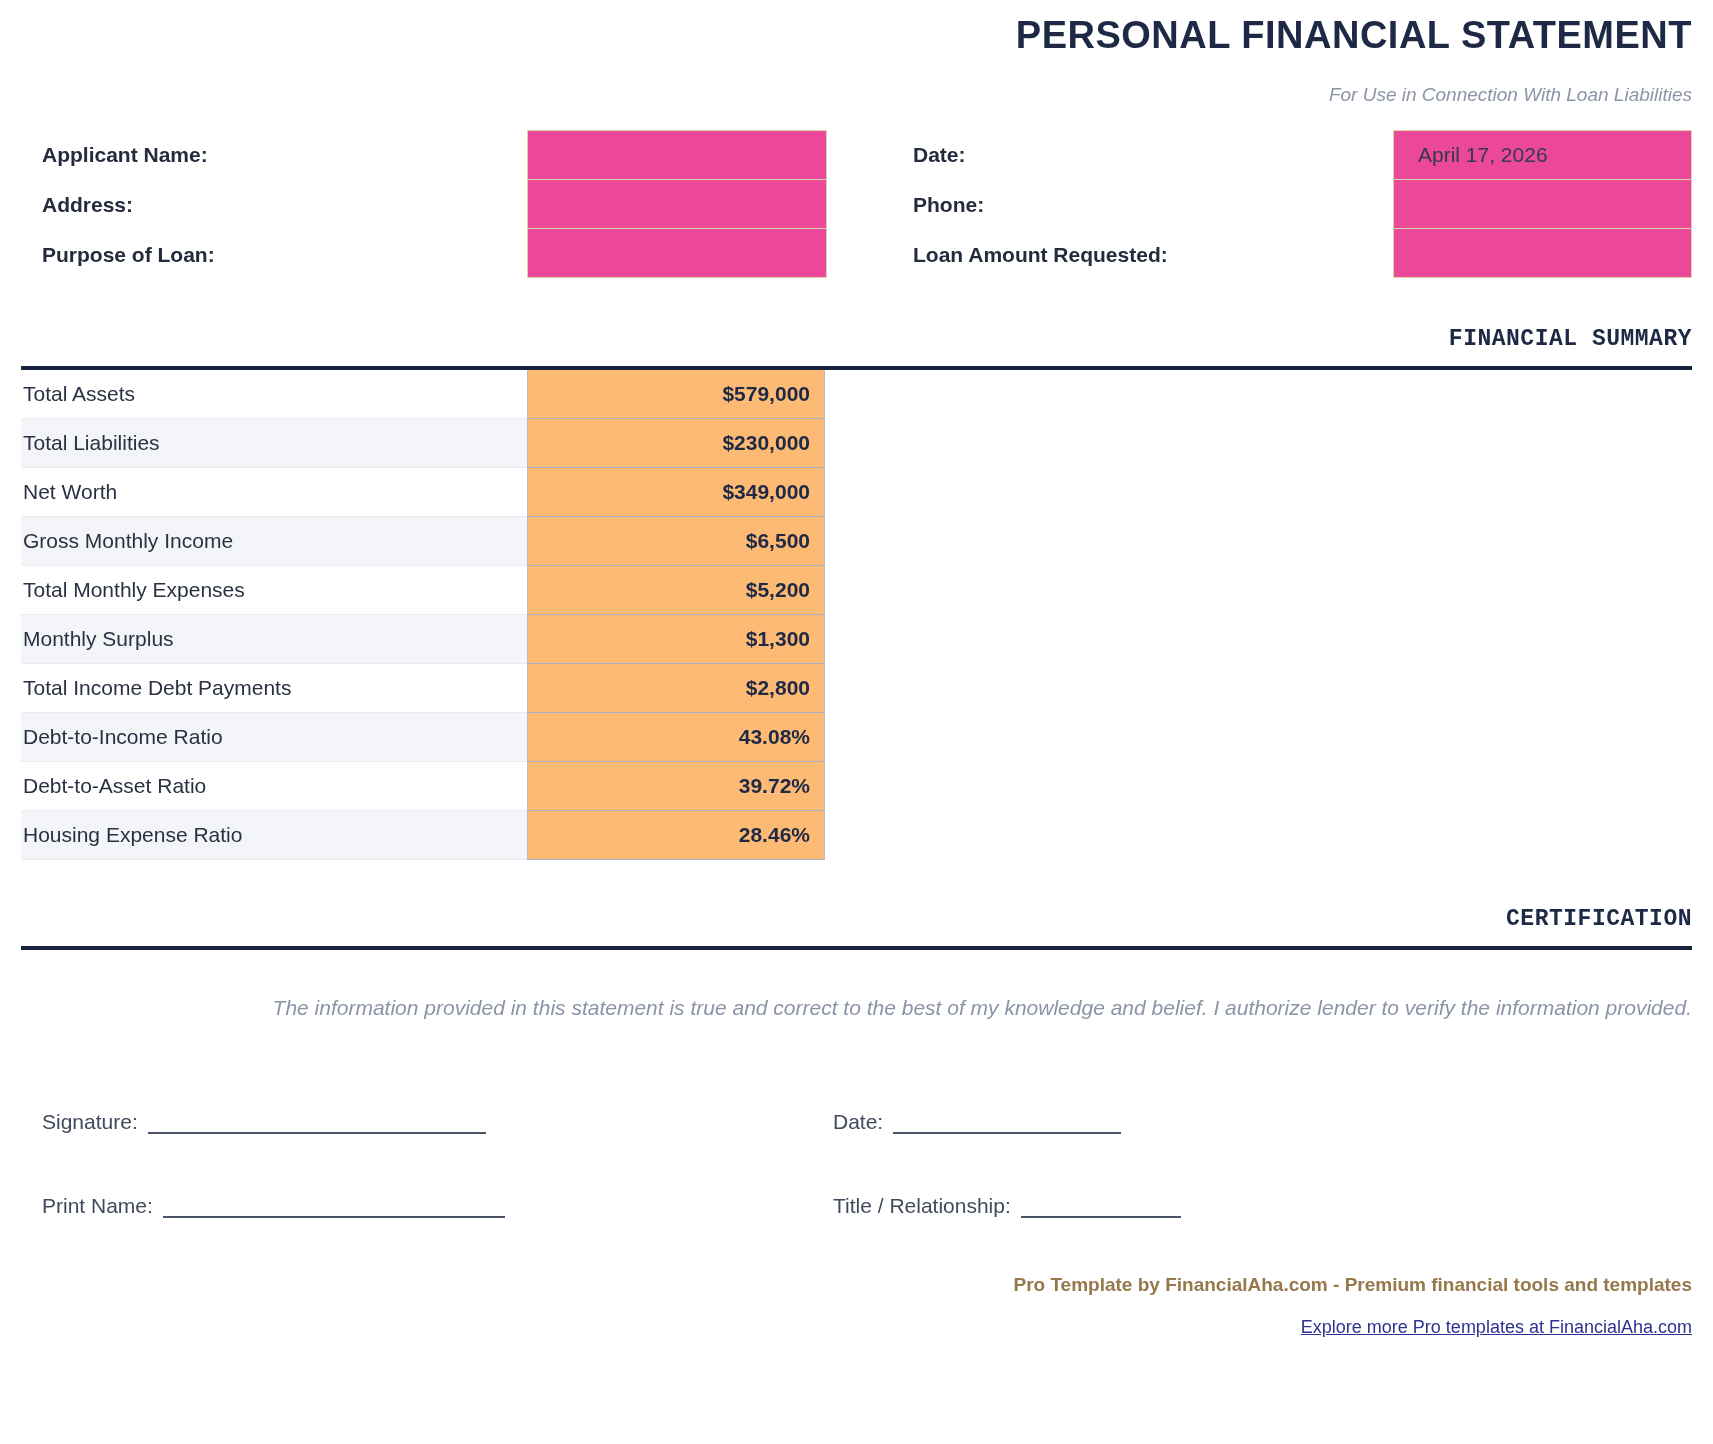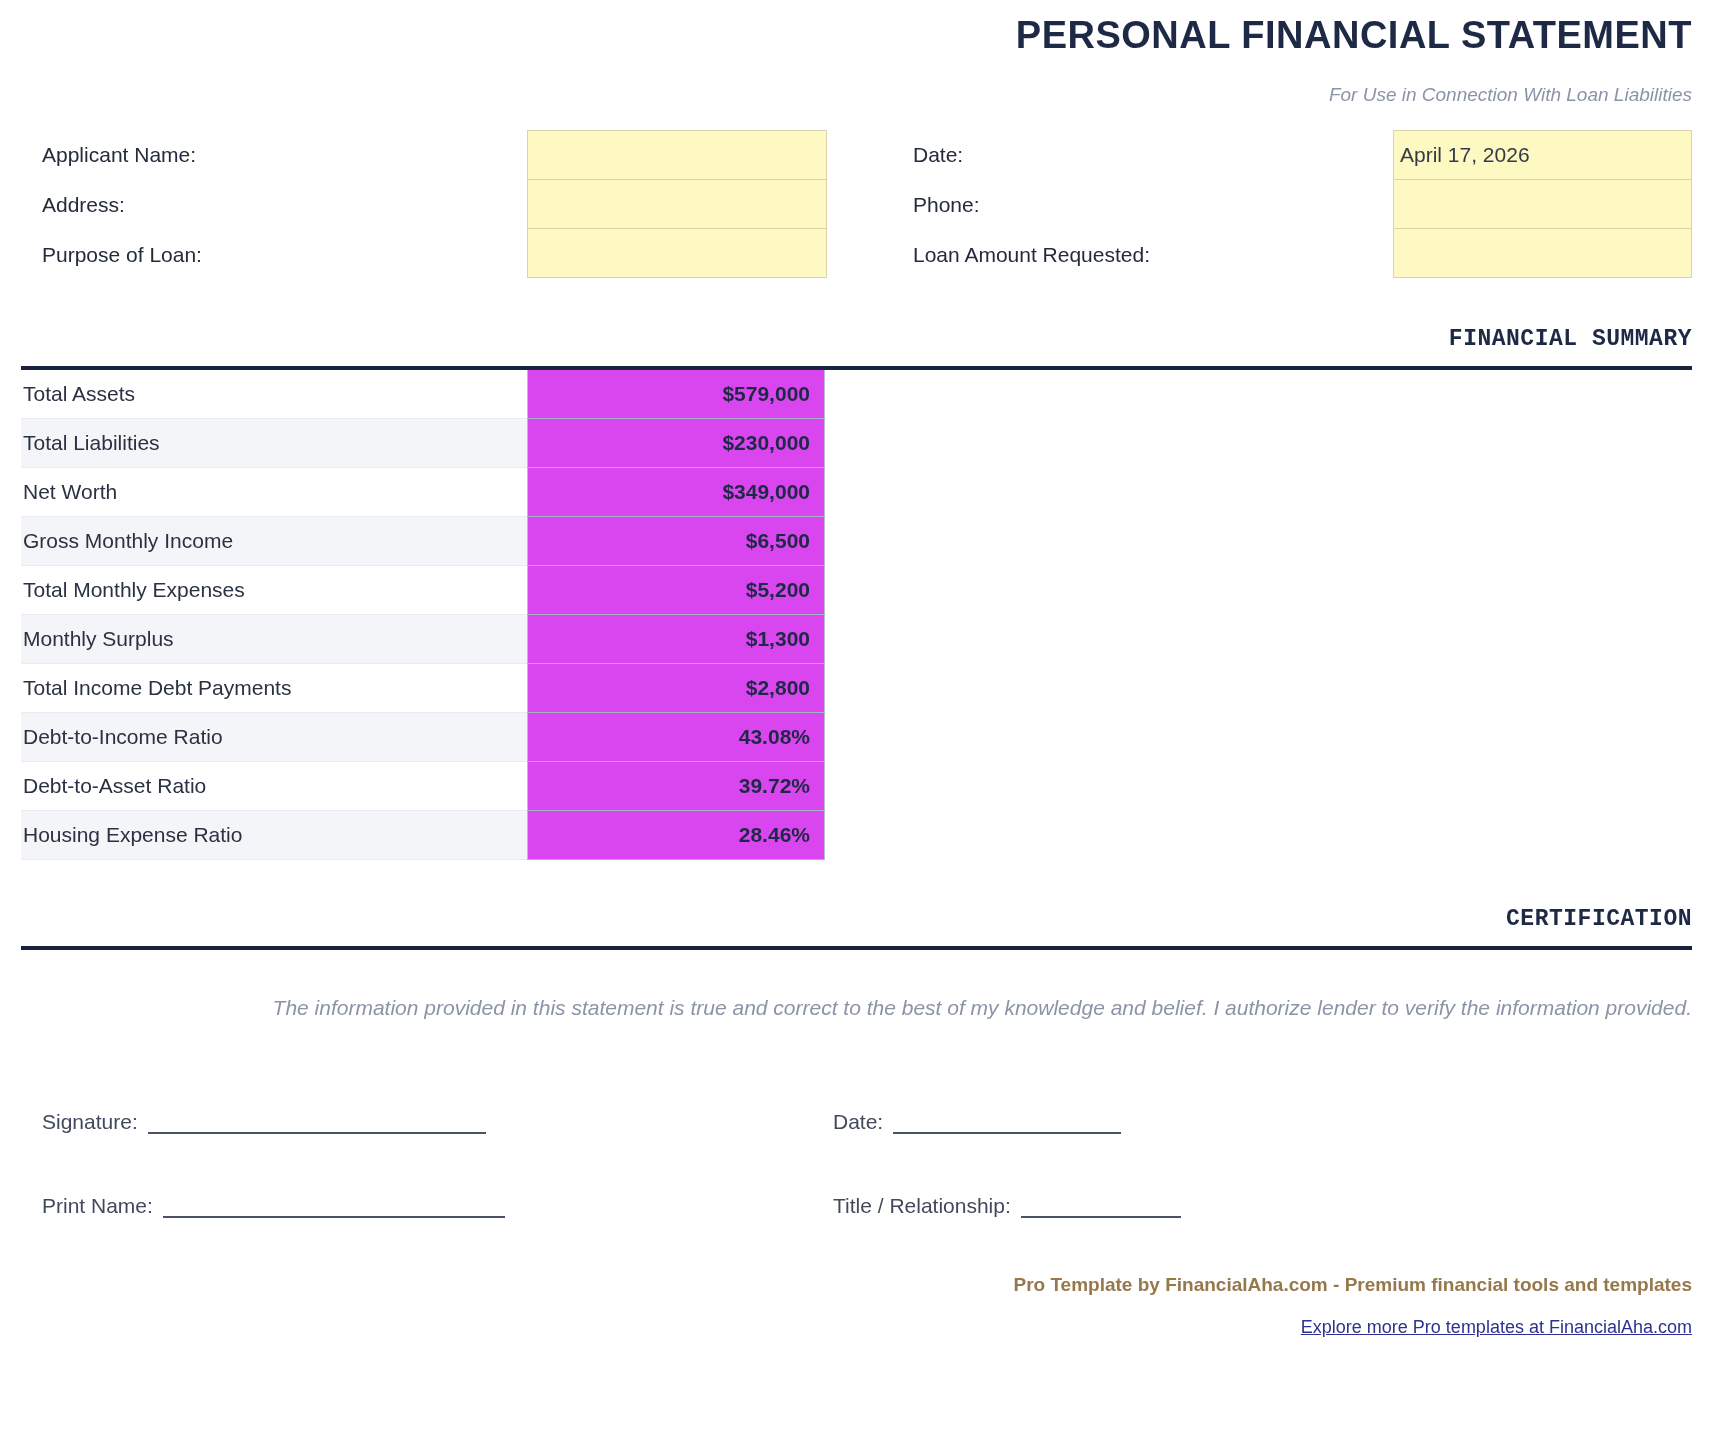--- a/index.html
+++ b/index.html
@@ -24,25 +24,25 @@
   }
 
   
   .form { margin-top:24px; display:flex; align-items:flex-start; }
   .form-labels-left  { width:506px; padding-left:21px; }
   .form-inputs-left  { width:300px; }
   .form-labels-right { width:566px; padding-left:86px; }
   .form-inputs-right { width:299px; }
   .form-label {
     height:50px; display:flex; align-items:center;
-    font-size:21px; font-weight:normal; color:#242b3d;
+    font-size:21px; font-weight:bold; color:#242b3d;
   }
   .input-box {
-    height:50px; background:#fef9c3; border:1px solid #ddd3ab;
-    display:flex; align-items:center; padding-left:6px;
+    height:50px; background:#ec4899; border:1px solid #ddd3ab;
+    display:flex; align-items:center; padding-left:24px;
     font-size:21px; color:#333a4a;
   }
   .input-box + .input-box { margin-top:-1px; }
 
   
   .section-heading {
     margin:46px 0 14px 26px;
     font-size:23px; font-weight:bold; letter-spacing:0.5px;
     color:#1e2a45;
     font-family:Liberation Mono, monospace;
@@ -54,21 +54,21 @@
   .summary-row { display:flex; }
   .summary-label {
     width:506px; height:49px; display:flex; align-items:center;
     padding-left:2px; font-size:21px; color:#2a3142;
     border-bottom:1px solid #e9ebee;
   }
   .summary-row:nth-child(even) .summary-label { background:#f4f5f8; }
   .summary-row:last-child .summary-label { border-bottom:1px solid #e9ebee; }
   .summary-value {
     width:298px; height:49px; display:flex; align-items:center; justify-content:flex-end;
-    padding-right:14px; background:#d946ef;
+    padding-right:14px; background:#fdba74;
     border-left:1px solid #b6bcd2; border-right:1px solid #b6bcd2;
     border-bottom:1px solid #a8b0c8;
     font-size:21px; font-weight:bold; color:#1e2a45;
   }
   .summary-filler { flex:1; }
 
   
   .cert-statement {
     margin:46px 0 0 22px;
     font-size:21px; font-style:italic; color:#8b94a7;

